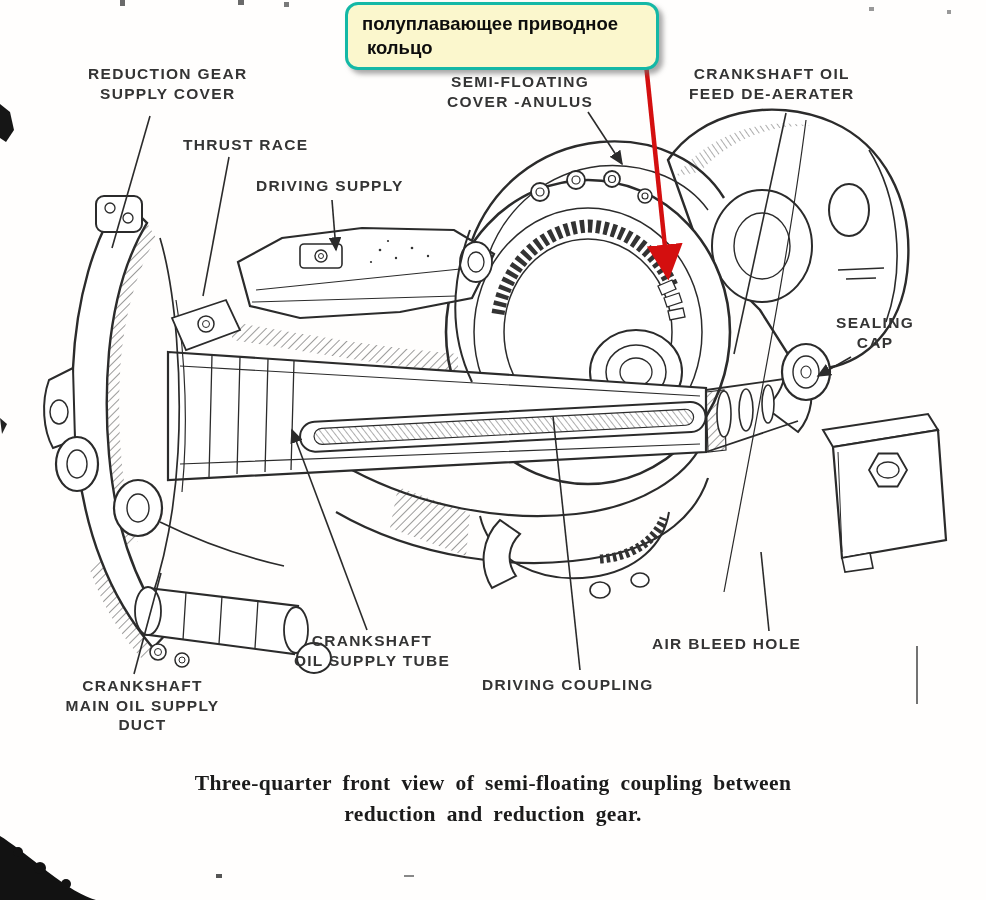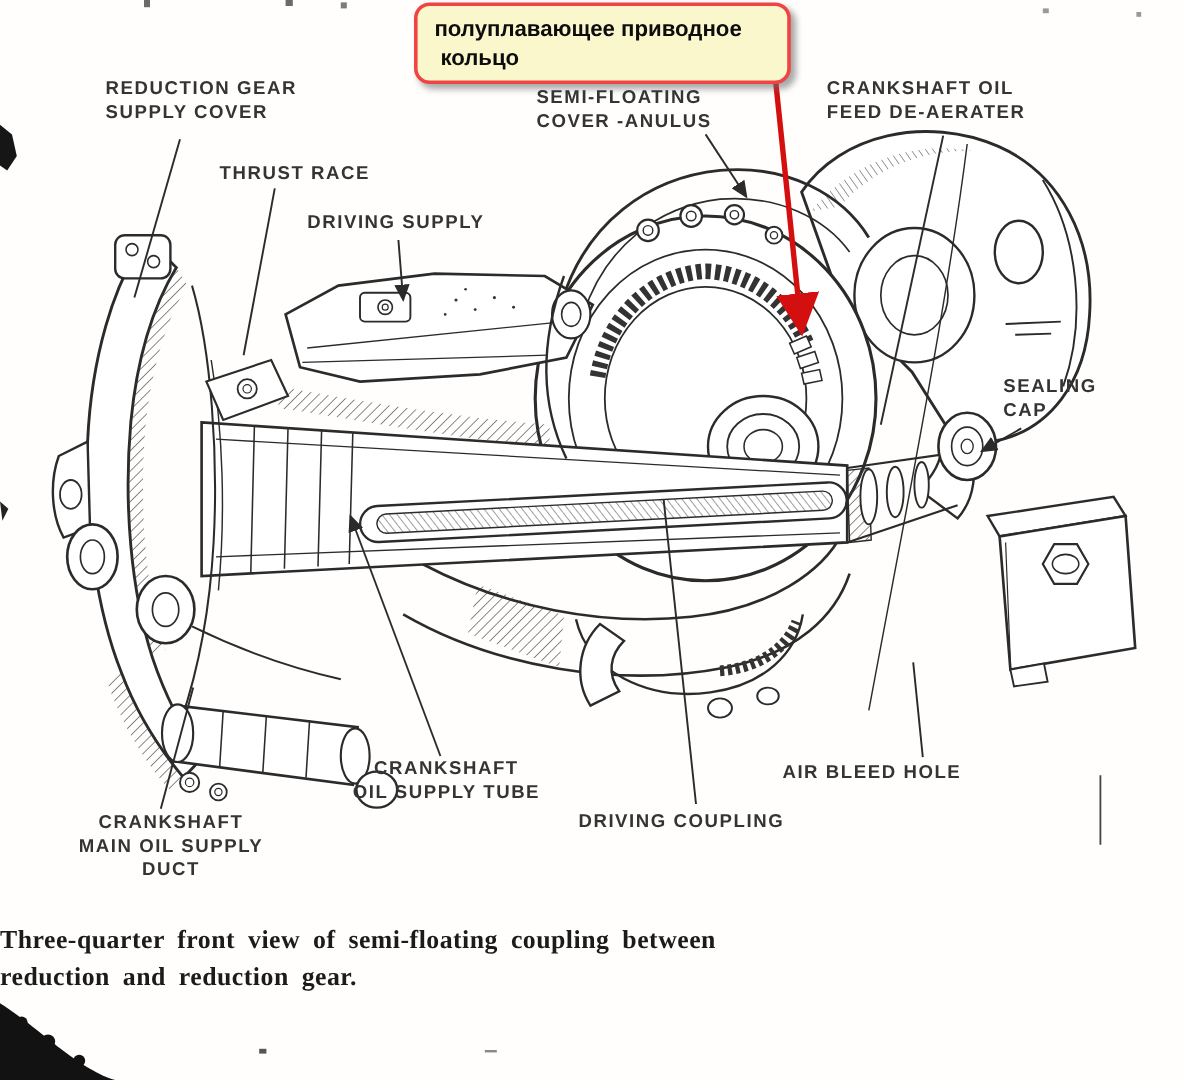--- a/index.html
+++ b/index.html
@@ -5,35 +5,35 @@
   html,body{margin:0;padding:0;background:#e9e9e9;}
   .stage{
     position:relative;width:986px;height:900px;margin:0 auto;
     background:#fffefd;overflow:hidden;
     font-family:"Liberation Sans",sans-serif;
   }
   svg.art{position:absolute;left:0;top:0;}
   
   .dlabel{
     position:absolute;color:#343434;font-weight:700;font-size:15.5px;
-    letter-spacing:1.3px;line-height:1.27;white-space:nowrap;
+    letter-spacing:1.3px;line-height:1.27;white-space:nowrap;text-align:center;
   }
   .dlabel.center{text-align:center;}
   
   .callout{
     position:absolute;left:345px;top:2px;width:314px;height:68px;
     box-sizing:border-box;padding:7px 12px 6px 14px;
-    background:#FBF7CD;border:3px solid #ef4444;border-radius:13px;
+    background:#FBF7CD;border:3px solid #14b8a6;border-radius:13px;
     box-shadow:4px 4px 5px rgba(110,110,110,.6);
     font-size:18.5px;font-weight:700;color:#0d0d0d;line-height:1.3;
   }
   .callout .l2{margin-left:5px;}
   
   .caption-line{
-    position:absolute;left:0;width:100%;
+    position:absolute;left:0;width:100%;text-align:center;
     font-family:"Liberation Serif",serif;font-weight:700;color:#1b1b1b;
     font-size:21.5px;letter-spacing:.4px;word-spacing:5px;white-space:nowrap;
   }
   .cap1{top:771px;}
   .cap2{top:802px;}
 </style>
 </head>
 <body>
 
 <div class="stage">

